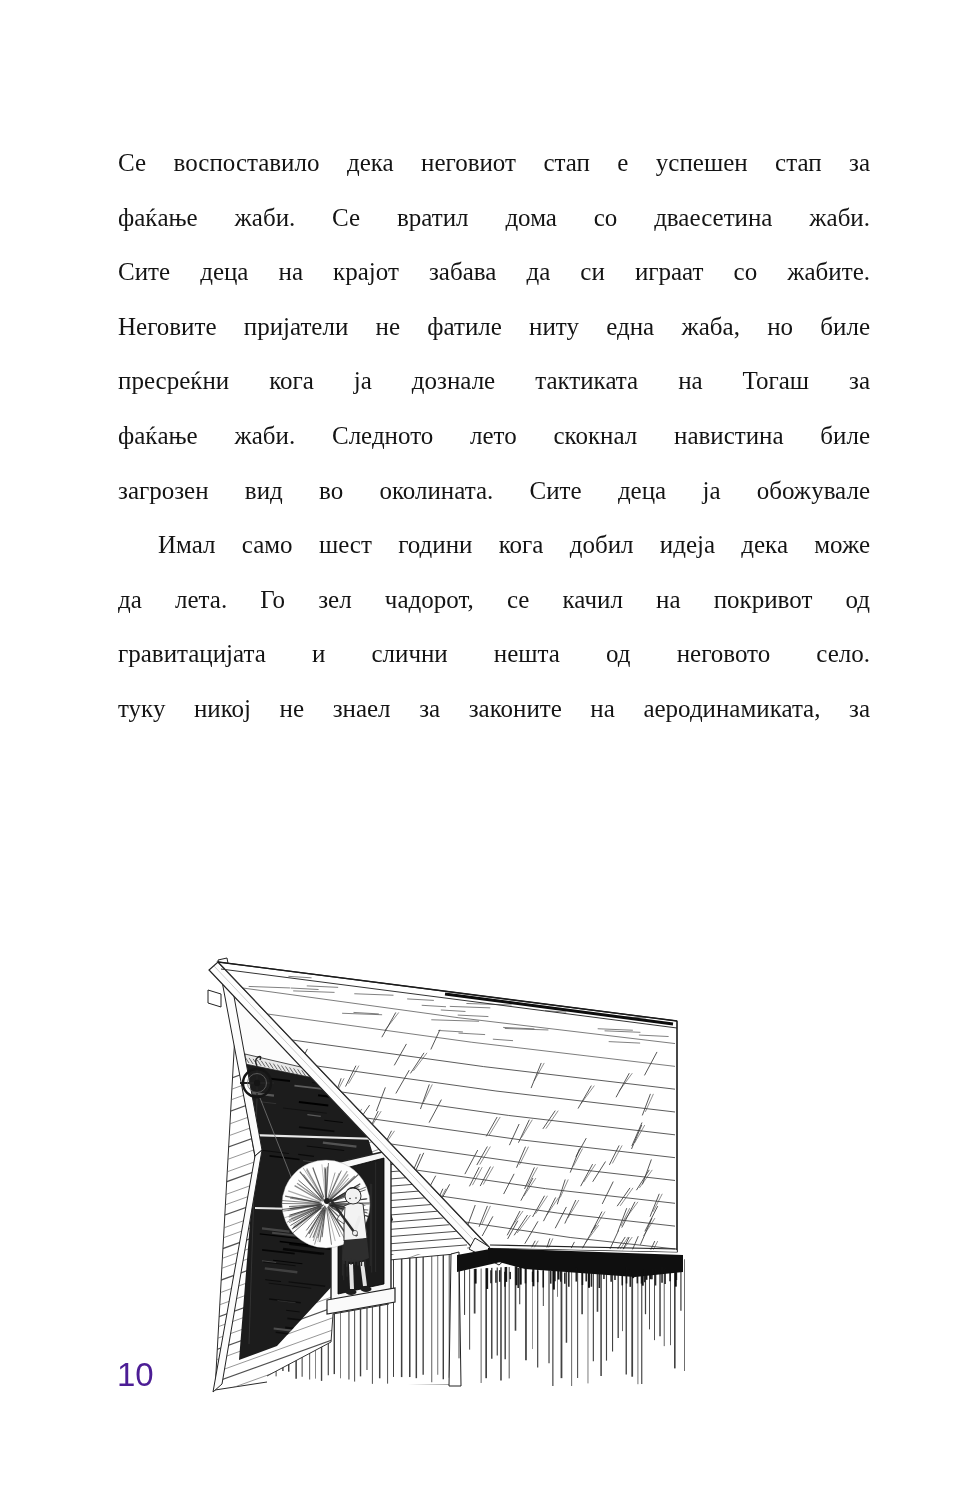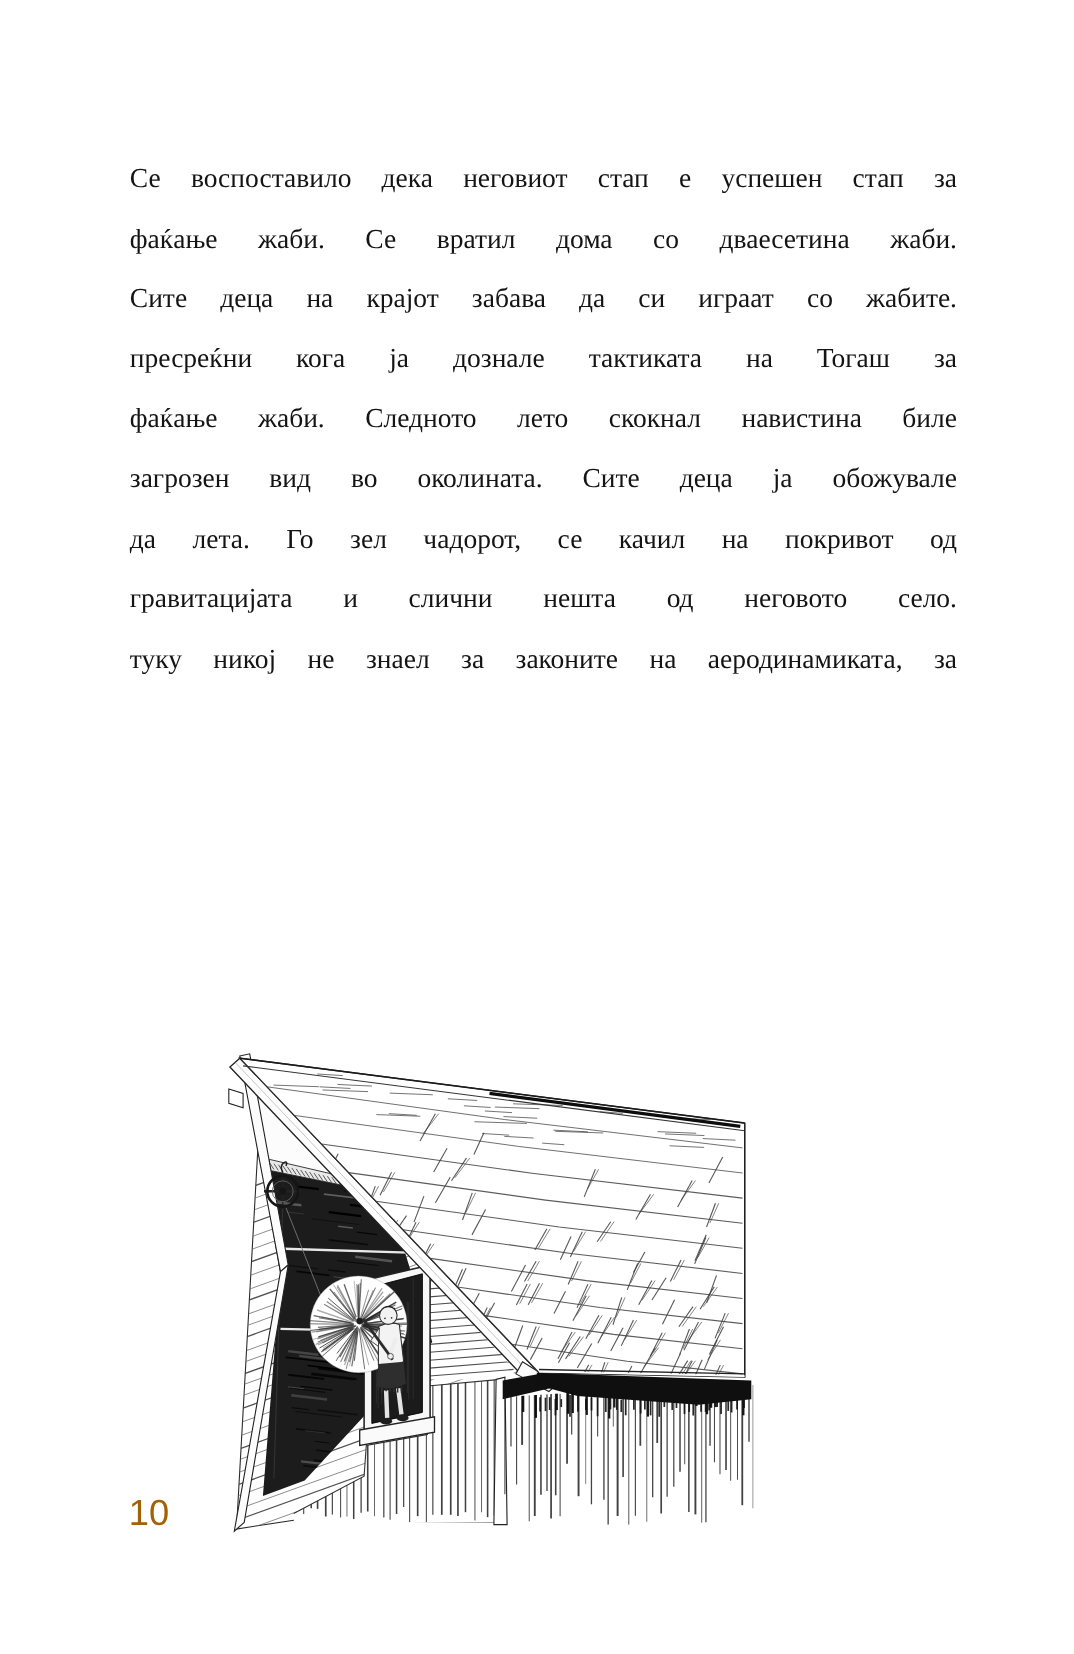--- a/index.html
+++ b/index.html
@@ -9,35 +9,37 @@
   }
   .page{position:absolute;left:0;top:0;width:976px;height:1504px;background:#ffffff;}
   .text-block{position:absolute;left:118px;top:136px;width:752px;font-size:25px;}
   .line{height:54.6px;line-height:54.6px;text-align:justify;text-align-last:justify;}
   .line.natural{text-align-last:left;}
   .line.indent{text-indent:40px;}
   .illustration{position:absolute;left:205px;top:952px;width:490px;height:445px;margin:0;padding:0;}
   .illustration svg{display:block;}
   .page-number{
     position:absolute;left:117px;top:1356px;
-    font-family:"Liberation Sans",sans-serif;font-size:33px;color:#a16207;
+    font-family:"Liberation Sans",sans-serif;font-size:33px;color:#4c1d95;
   }
 </style>
 </head>
 <body>
 
 <div class="page">
 
   <main class="text-block">
       <div class="line">Се воспоставило дека неговиот стап е успешен стап за</div>
       <div class="line">фаќање жаби. Се вратил дома со дваесетина жаби.</div>
       <div class="line">Сите деца на крајот забава да си играат со жабите.</div>
+      <div class="line">Неговите пријатели не фатиле ниту една жаба, но биле</div>
       <div class="line">пресреќни кога ја дознале тактиката на Тогаш за</div>
       <div class="line">фаќање жаби. Следното лето скокнал навистина биле</div>
       <div class="line">загрозен вид во околината. Сите деца ја обожувале</div>
+      <div class="line indent">Имал само шест години кога добил идеја дека може</div>
       <div class="line">да лета. Го зел чадорот, се качил на покривот од</div>
       <div class="line">гравитацијата и слични нешта од неговото село.</div>
       <div class="line">туку никој не знаел за законите на аеродинамиката, за</div>
     </main>
 
   <figure class="illustration">
     <svg viewBox="0 0 490 445" width="490" height="445" xmlns="http://www.w3.org/2000/svg">
       <defs>
         <clipPath id="cpGable">
             <polygon points="18,14 278,306 250,300 250,432 62,430 10,438 30,82"></polygon>

